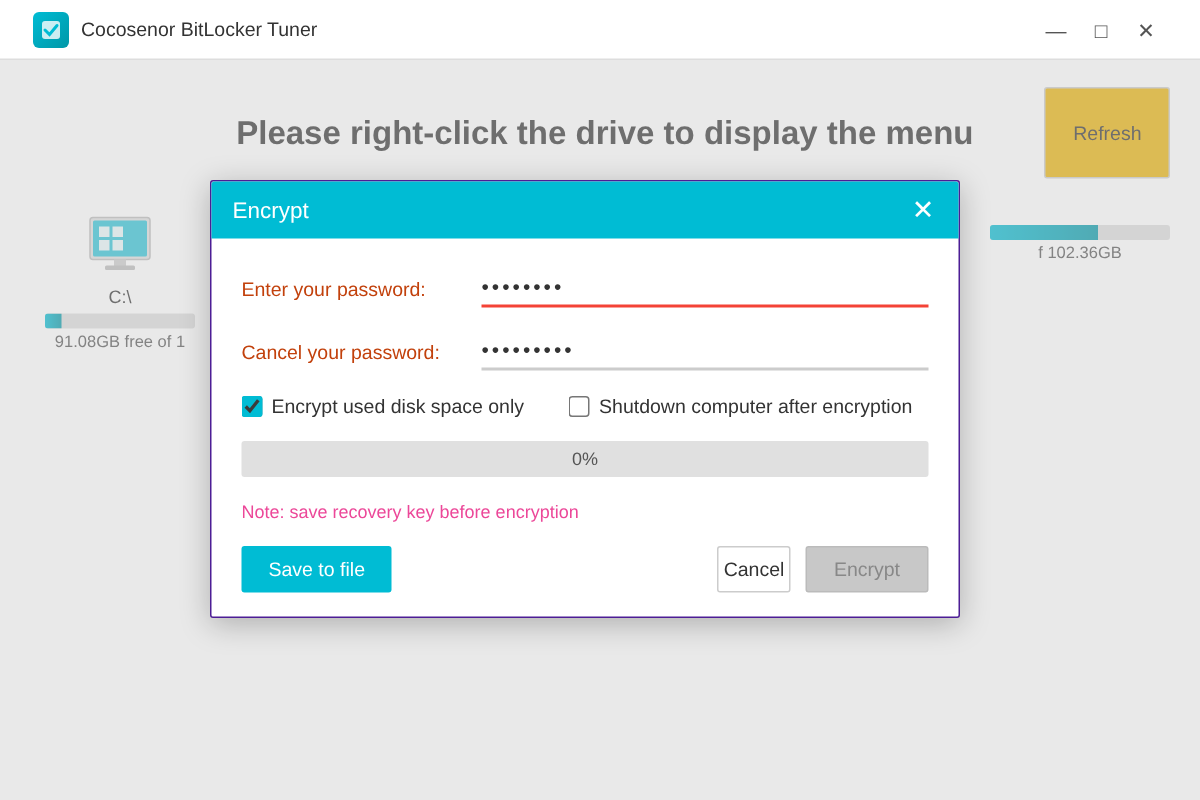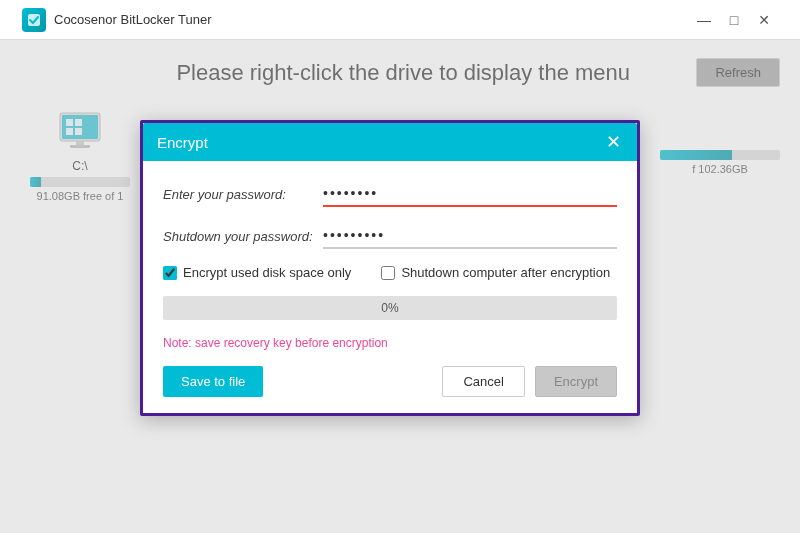--- a/index.html
+++ b/index.html
@@ -66,28 +66,28 @@
     
     .header-section {
       display: flex;
       align-items: center;
       justify-content: space-between;
       padding: 18px 20px 10px 20px;
     }
     .header-title {
       font-size: 22px;
       color: #333;
-      font-weight: 400;
+      font-weight: 700;
       flex: 1;
       text-align: center;
     }
     .refresh-btn {
       border: 1px solid #ccc;
-      background: #a3a3a3;
-      padding: 6px 18px;
+      background: #eab308;
+      padding: 22px 18px;
       font-size: 13px;
       cursor: pointer;
       color: #333;
       border-radius: 2px;
       white-space: nowrap;
     }
 
     
     .drive-area {
       padding: 10px 20px;
@@ -136,21 +136,21 @@
       z-index: 10;
     }
 
     
     .modal {
       position: absolute;
       top: 80px;
       left: 140px;
       width: 500px;
       background: white;
-      border: 3px solid #4c1d95;
+      border: 1px solid #4c1d95;
       box-shadow: 0 4px 20px rgba(0,0,0,0.25);
       z-index: 20;
       border-radius: 2px;
     }
     .modal-header {
       background: #00bcd4;
       padding: 10px 14px;
       display: flex;
       align-items: center;
       justify-content: space-between;
@@ -175,24 +175,23 @@
       padding: 20px 20px 16px 20px;
     }
 
     .form-row {
       display: flex;
       align-items: center;
       margin-bottom: 16px;
     }
     .form-label {
       font-size: 13px;
-      color: #404040;
+      color: #c2410c;
       width: 160px;
       flex-shrink: 0;
-      font-style: italic;
     }
     .form-input {
       flex: 1;
       border: none;
       border-bottom: 2px solid #f44336;
       outline: none;
       font-size: 14px;
       padding: 4px 0;
       letter-spacing: 2px;
       color: #333;
@@ -263,21 +262,21 @@
       padding: 8px 18px;
       font-size: 13px;
       cursor: pointer;
       border-radius: 2px;
     }
     .spacer { flex: 1; }
     .cancel-btn {
       background: white;
       color: #333;
       border: 1px solid #ccc;
-      padding: 7px 20px;
+      padding: 7px 3px;
       font-size: 13px;
       cursor: pointer;
       border-radius: 2px;
     }
     .encrypt-btn {
       background: #c8c8c8;
       color: #888;
       border: 1px solid #bbb;
       padding: 7px 18px;
       font-size: 13px;
@@ -360,21 +359,21 @@
       <button class="modal-close-btn">✕</button>
     </div>
     <div class="modal-body">
 
       <div class="form-row">
         <label class="form-label">Enter your password:</label>
         <input type="password" class="form-input" value="12345678" style="">
       </div>
 
       <div class="form-row">
-        <label class="form-label">Shutdown your password:</label>
+        <label class="form-label">Cancel your password:</label>
         <input type="password" class="form-input confirm" value="123456789" style="">
       </div>
 
       <div class="options-row">
         <label class="checkbox-label">
           <input type="checkbox" checked="" style="">
           <span>Encrypt used disk space only</span>
         </label>
         <label class="checkbox-label">
           <input type="checkbox" style="">

